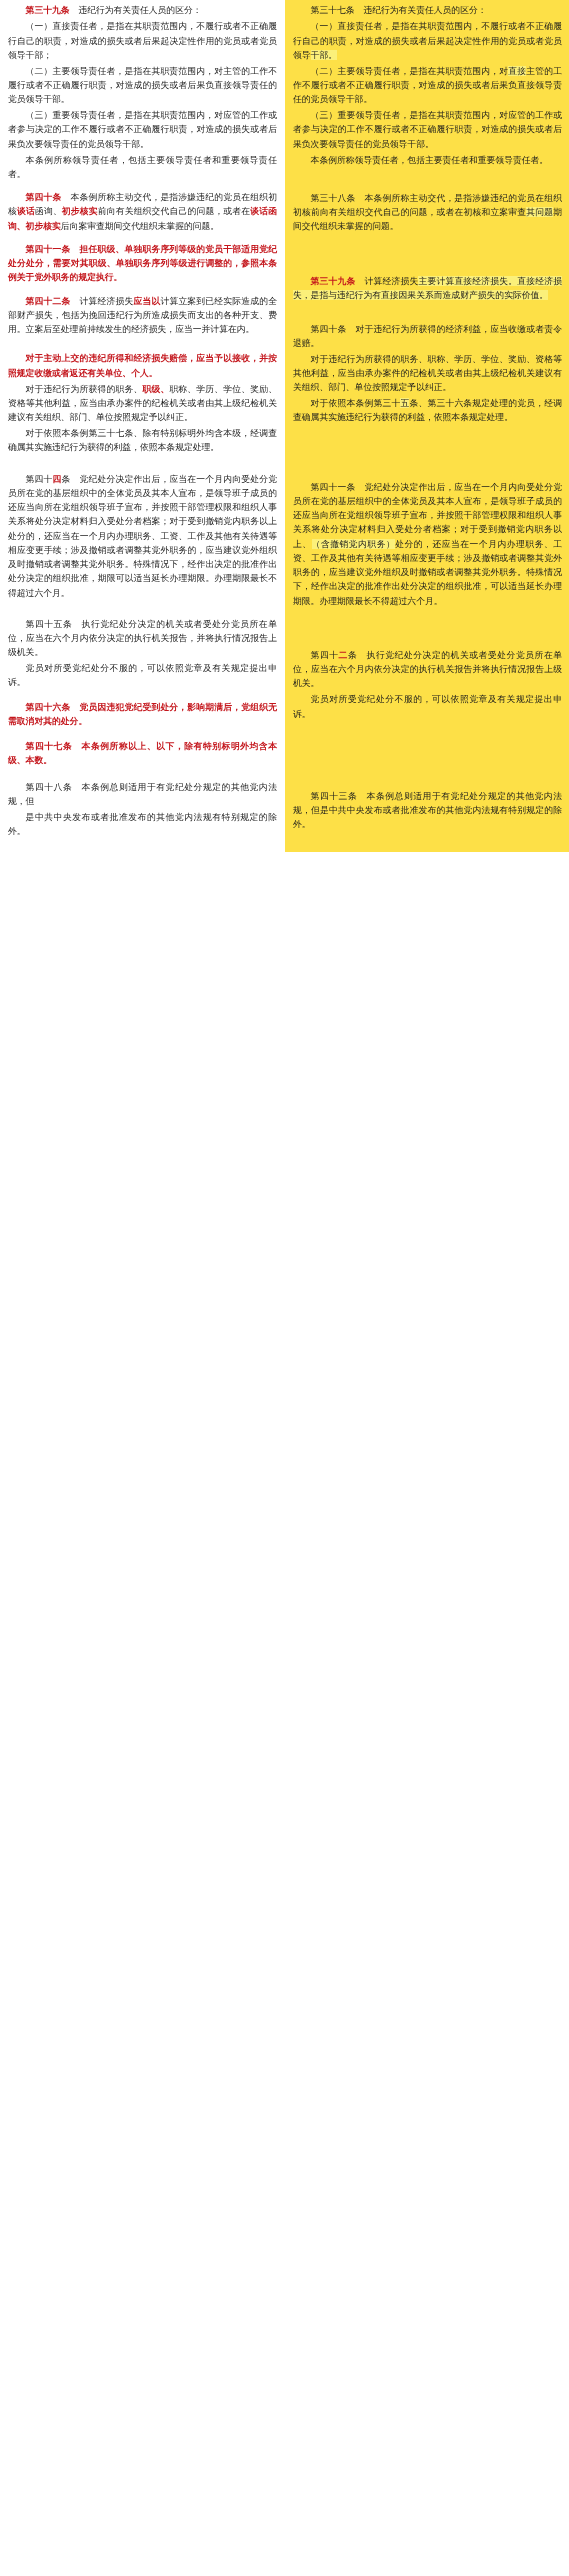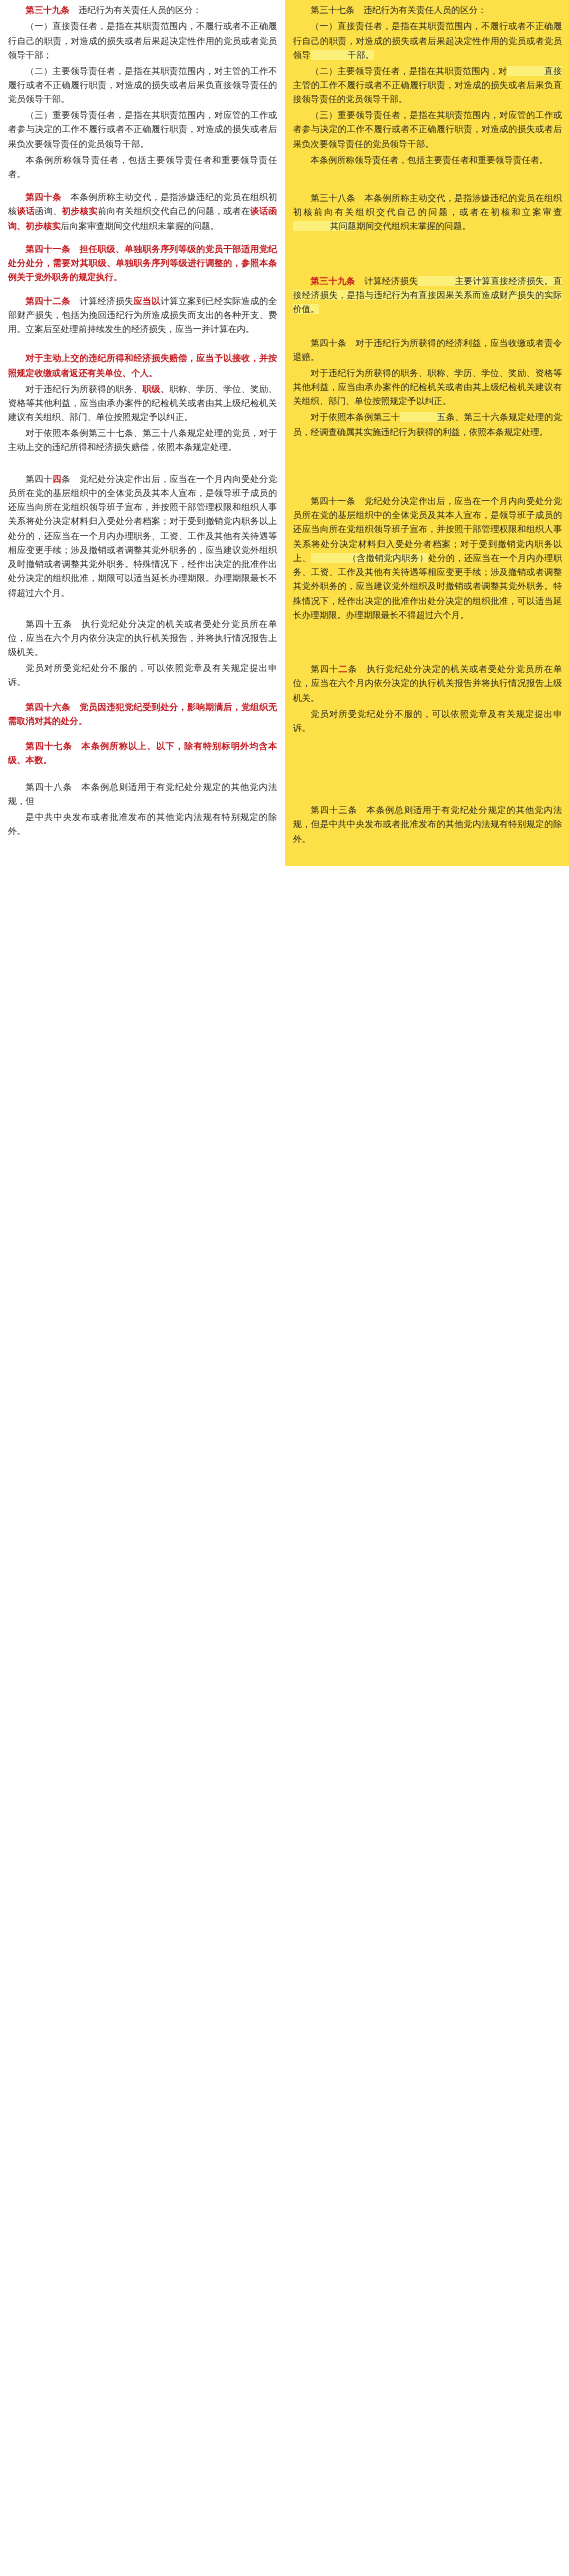--- a/index.html
+++ b/index.html
@@ -28,21 +28,21 @@
     font-size:8.8px;
     line-height:1.62;
     color:#1a1a1a;
     text-align:justify;
     text-justify:inter-ideograph;
     margin:0 0 1.7px 0;
     text-indent:2em;
   }
   .red{color:#c4161c;}
   .bold{font-weight:bold;}
-  .hl{background:#fbf07a;padding-left:37px;}
+  .hl{background:#fbf07a;}
 </style>
 </head>
 <body>
 
 <div class="page">
 
   <div class="col left" id="left-col">
       <div class="blk" style="margin-top:0px">
         <p class="para"><span class="red bold">第三十九条</span><span>　违纪行为有关责任人员的区分：</span></p>
         <p class="para"><span>（一）直接责任者，是指在其职责范围内，不履行或者不正确履行自己的职责，对造成的损失或者后果起决定性作用的党员或者党员领导干部；</span></p>
@@ -55,21 +55,21 @@
       </div>
       <div class="blk" style="margin-top:5.7px">
         <p class="para"><span class="red bold">第四十一条　担任职级、单独职务序列等级的党员干部适用党纪处分处分，需要对其职级、单独职务序列等级进行调整的，参照本条例关于党外职务的规定执行。</span></p>
       </div>
       <div class="blk" style="margin-top:5.7px">
         <p class="para"><span class="red bold">第四十二条</span><span>　计算经济损失</span><span class="red bold">应当以</span><span>计算立案到已经实际造成的全部财产损失，包括为挽回违纪行为所造成损失而支出的各种开支、费用。立案后至处理前持续发生的经济损失，应当一并计算在内。</span></p>
       </div>
       <div class="blk" style="margin-top:15px">
         <p class="para"><span class="red bold">对于主动上交的违纪所得和经济损失赔偿，应当予以接收，并按照规定收缴或者返还有关单位、个人。</span></p>
         <p class="para"><span>对于违纪行为所获得的职务、</span><span class="red bold">职级、</span><span>职称、学历、学位、奖励、资格等其他利益，应当由承办案件的纪检机关或者由其上级纪检机关建议有关组织、部门、单位按照规定予以纠正。</span></p>
-        <p class="para"><span>对于依照本条例第三十七条、第三十八条规定处理的党员，对于主动上交的违纪所得和经济损失赔偿，依照本条规定处理。</span></p>
+        <p class="para"><span>对于依照本条例第三十七条、除有特别标明外均含本级，经调查确属其实施违纪行为获得的利益，依照本条规定处理。</span></p>
       </div>
       <div class="blk" style="margin-top:17px">
         <p class="para"><span>第四十</span><span class="red bold">四</span><span>条</span><span>　党纪处分决定作出后，应当在一个月内向受处分党员所在党的基层组织中的全体党员及其本人宣布，是领导班子成员的还应当向所在党组织领导班子宣布，并按照干部管理权限和组织人事关系将处分决定材料归入受处分者档案；对于受到撤销党内职务以上处分的，还应当在一个月内办理职务、工资、工作及其他有关待遇等相应变更手续；涉及撤销或者调整其党外职务的，应当建议党外组织及时撤销或者调整其党外职务。特殊情况下，经作出决定的批准作出处分决定的组织批准，期限可以适当延长办理期限。办理期限最长不得超过六个月。</span></p>
       </div>
       <div class="blk" style="margin-top:17px">
         <p class="para"><span>第四十五条</span><span>　执行党纪处分决定的机关或者受处分党员所在单位，应当在六个月内依分决定的执行机关报告，并将执行情况报告上级机关。</span></p>
         <p class="para"><span>党员对所受党纪处分不服的，可以依照党章及有关规定提出申诉。</span></p>
       </div>
       <div class="blk" style="margin-top:10.3px">
         <p class="para"><span class="red bold">第四十六条　党员因违犯党纪受到处分，影响期满后，党组织无需取消对其的处分。</span></p>

